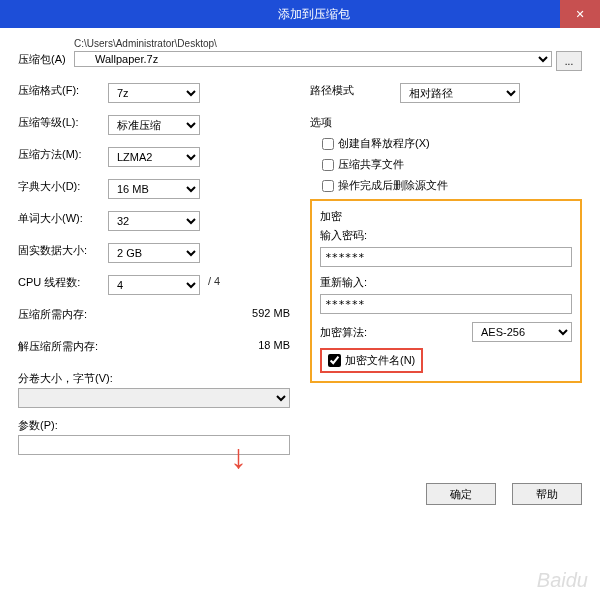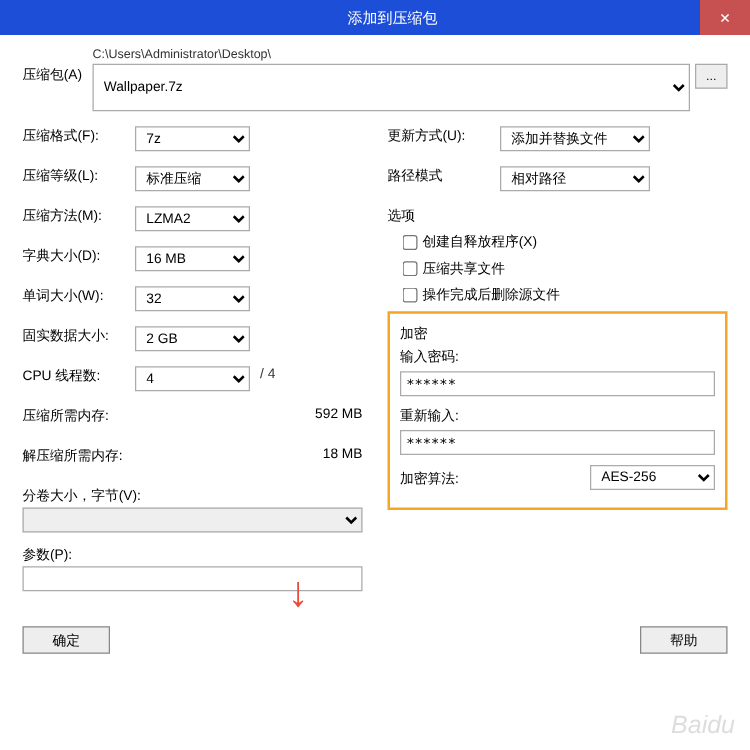--- a/index.html
+++ b/index.html
@@ -6,42 +6,42 @@
 body { background: #fff; width: 600px; height: 600px; overflow: hidden; }
 .titlebar { background: #1d4ed8; color: #fff; height: 28px; display: flex; align-items: center; justify-content: center; position: relative; padding-left: 28px; }
 .titlebar-title { font-size: 12px; }
 .close-btn { position: absolute; right: 0; top: 0; width: 40px; height: 28px; background: #c75050; color: #fff; display: flex; align-items: center; justify-content: center; font-size: 14px; cursor: pointer; }
 .content { padding: 10px 18px; }
 .path-row { display: flex; align-items: flex-start; gap: 6px; margin-bottom: 12px; }
 .path-label { width: 50px; padding-top: 14px; }
 .path-body { flex: 1; }
 .path-text { font-size: 10px; color: #333; margin-bottom: 2px; }
 .path-input-row { display: flex; gap: 4px; }
-.path-select { flex: 1; height: 38px; border: 1px solid #aaa; padding: 0 4px; background: #fff; }
+.path-select { flex: 1; height: 16px; border: 1px solid #aaa; padding: 0 16px; background: #fff; }
 .browse-btn { width: 26px; height: 20px; border: 1px solid #aaa; background: #eee; cursor: pointer; font-size: 10px; }
 .columns { display: flex; gap: 20px; }
 .col { flex: 1; }
 .form-row { display: flex; align-items: flex-start; margin-bottom: 10px; min-height: 22px; }
 .form-label { width: 90px; }
 .form-select { width: 92px; height: 20px; border: 1px solid #aaa; background: #fff; padding: 0 4px; }
 .form-select-r { width: 120px; height: 20px; border: 1px solid #aaa; background: #fff; padding: 0 4px; }
 .suffix { margin-left: 8px; color: #333; }
 .value-right { margin-left: auto; text-align: right; }
 .full-input { width: 100%; height: 20px; border: 1px solid #aaa; padding: 0 4px; margin-top: 2px; }
 .group-title { margin-bottom: 6px; }
 .checkbox-row { display: flex; align-items: center; gap: 4px; margin-bottom: 6px; margin-left: 12px; }
 .checkbox-row input { width: 12px; height: 12px; }
 .orange-box { border: 2px solid #f5a623; padding: 8px; margin-top: 4px; }
 .enc-label { margin-bottom: 4px; }
 .enc-input { width: 100%; height: 20px; border: 1px solid #aaa; padding: 0 4px; margin-bottom: 8px; font-family: monospace; }
 .enc-row { display: flex; align-items: center; gap: 6px; margin-bottom: 6px; }
 .enc-algo-row { display: flex; align-items: center; justify-content: space-between; margin-bottom: 6px; }
 .red-box { border: 2px solid #e74c3c; padding: 3px 6px; display: inline-flex; align-items: center; gap: 4px; }
 .red-box input { accent-color: #000; }
-.footer { display: flex; justify-content: space-between; gap: 16px; margin-top: 28px; position: relative; }
+.footer { display: flex; justify-content: flex-end; gap: 16px; margin-top: 28px; position: relative; }
 .btn { width: 70px; height: 22px; border: 1px solid #888; background: #eee; cursor: pointer; }
 .arrow { position: absolute; left: 50%; top: -46px; transform: translateX(-70px); color: #e74c3c; font-size: 34px; font-weight: bold; pointer-events: none; }
 .arrow::after { content: "↓"; }
 .watermark { position: absolute; right: 12px; bottom: 8px; color: #ddd; font-size: 20px; font-style: italic; pointer-events: none; }
 </style>
 </head>
 <body>
 
 <div class="titlebar">
   <span class="titlebar-title">添加到压缩包</span>
@@ -106,24 +106,20 @@
         </div>
       <div>分卷大小，字节(V):</div>
       <select class="full-input"><option></option></select>
       <div style="height:10px"></div>
       <div>参数(P):</div>
       <input class="full-input" style="">
     </div>
 
     <div class="col">
       <div class="form-row">
-          <span class="form-label">更新方式(U):</span>
-          <select class="form-select-r"><option>添加并替换文件</option></select>
-        </div>
-      <div class="form-row">
           <span class="form-label">路径模式</span>
           <select class="form-select-r"><option>相对路径</option></select>
         </div>
       <div class="group-title">选项</div>
       <div class="checkbox-row">
           <input type="checkbox" style="">
           <span>创建自释放程序(X)</span>
         </div>
       <div class="checkbox-row">
           <input type="checkbox" style="">
@@ -137,20 +133,24 @@
       <div class="orange-box">
         <div class="enc-label">加密</div>
         <div class="enc-label">输入密码:</div>
         <input class="enc-input" type="text" value="******" style="">
         <div class="enc-label">重新输入:</div>
         <input class="enc-input" type="text" value="******" style="">
         <div class="enc-algo-row">
             <span>加密算法:</span>
             <select class="form-select" style="width:100px"><option>AES-256</option></select>
           </div>
+        <div class="red-box">
+          <input type="checkbox" checked="" style="">
+          <span>加密文件名(N)</span>
+        </div>
       </div>
     </div>
   </div>
 
   <div class="footer">
     <div class="arrow"></div>
     <button class="btn">确定</button>
     <button class="btn">帮助</button>
   </div>
 </div>

